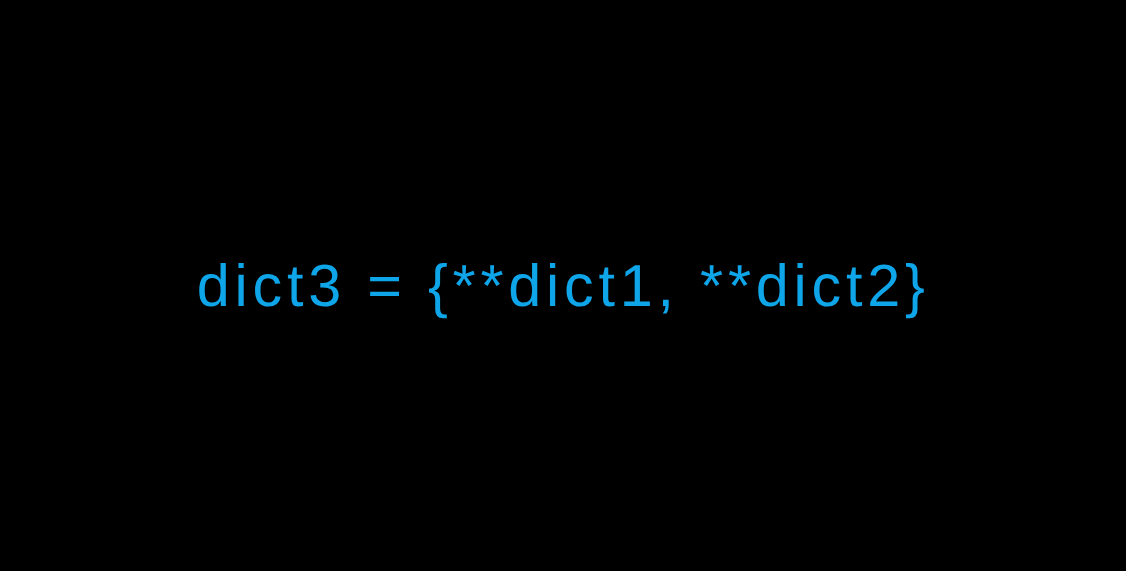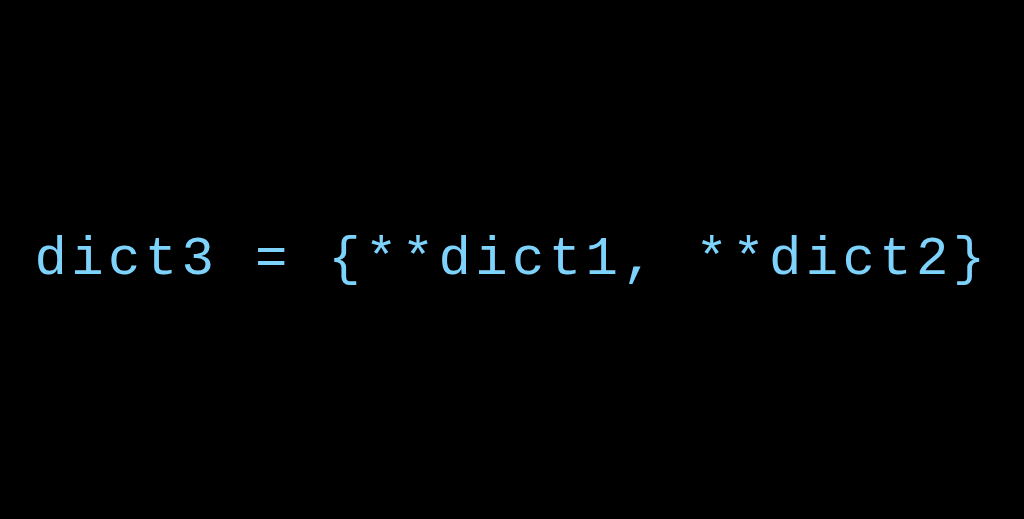--- a/index.html
+++ b/index.html
@@ -10,23 +10,23 @@
     body {
       width: 1024px;
       height: 519px;
       background-color: #000000;
       display: flex;
       align-items: center;
       justify-content: center;
       overflow: hidden;
     }
     .code-line {
-      font-family: Liberation Mono, monospace;
+      font-family: Liberation Sans, sans-serif;
       font-size: 54px;
-      color: #7dd3fc;
+      color: #0ea5e9;
       letter-spacing: 0.08em;
       white-space: pre;
       font-weight: 400;
     }
   </style>
 </head>
 <body>
 
 <div class="code-line">dict3 = {**dict1, **dict2}</div>
 

